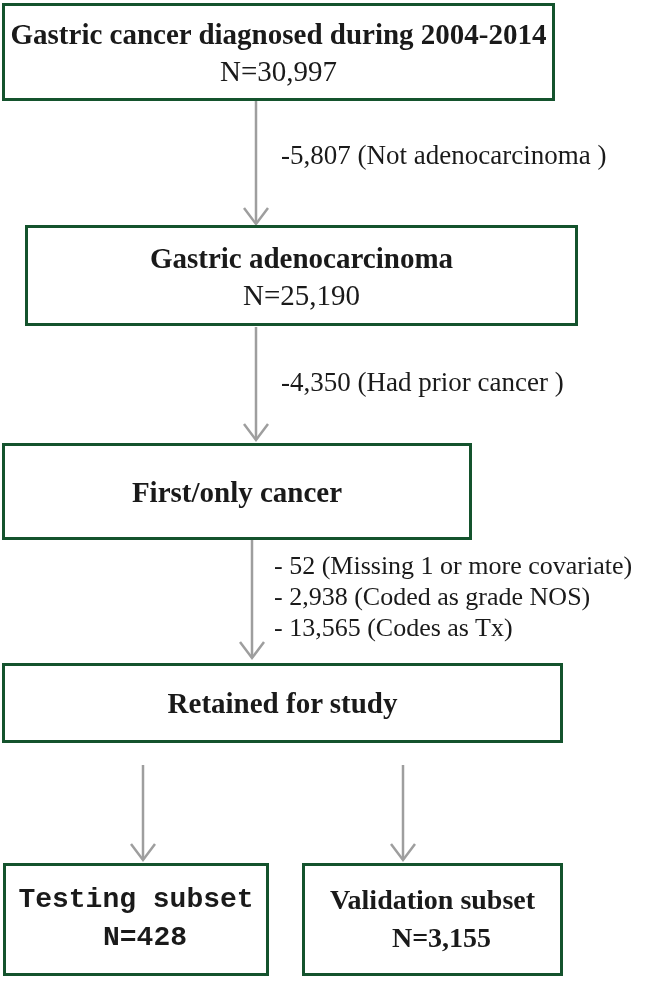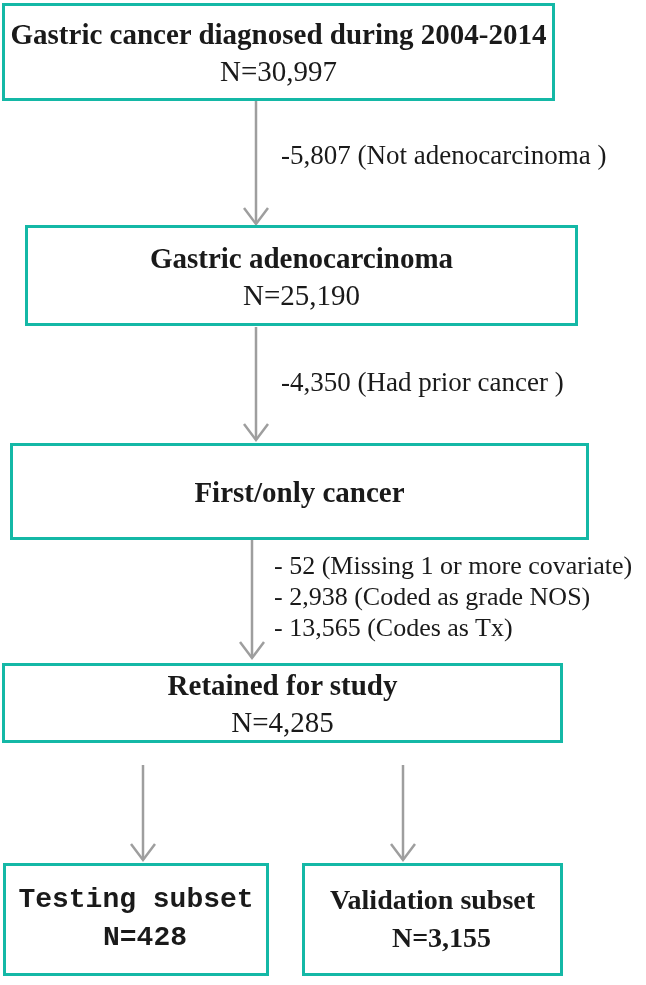--- a/index.html
+++ b/index.html
@@ -20,21 +20,21 @@
     position: absolute;
     left: 0;
     top: 0;
     width: 646px;
     height: 985px;
     pointer-events: none;
   }
   .box {
     position: absolute;
     background: #ffffff;
-    border: 3px solid #14b8a6;
+    border: 3px solid #14532d;
     box-sizing: border-box;
     display: flex;
     flex-direction: column;
     align-items: center;
     justify-content: center;
     text-align: center;
   }
   .box-title {
     font-weight: bold;
     font-size: 29px;
@@ -107,33 +107,32 @@
 
   <div class="excl-label" style="left:281px; top:140px;">-5,807 (Not adenocarcinoma )</div>
 
   <div class="box" style="left:2px; top:225px; width:553px; height:101px;margin-left:23px;">
     <div class="box-title">Gastric adenocarcinoma</div>
     <div class="box-n">N=25,190</div>
   </div>
 
   <div class="excl-label" style="left:281px; top:367px;">-4,350 (Had prior cancer )</div>
 
-  <div class="box" style="left:10px; top:443px; width:579px; height:97px;">
+  <div class="box" style="left:2px; top:443px; width:470px; height:97px;">
     <div class="box-title">First/only cancer</div>
   </div>
 
   <div class="excl-multi" style="left:274px; top:550px;">
     <div>- 52 (Missing 1 or more covariate)</div>
     <div>- 2,938 (Coded as grade NOS)</div>
     <div>- 13,565 (Codes as Tx)</div>
   </div>
 
   <div class="box" style="left:2px; top:663px; width:561px; height:80px;">
     <div class="box-title">Retained for study</div>
-    <div class="box-n">N=4,285</div>
   </div>
 
   <div class="box bold-n" style="left:3px; top:863px; width:266px; height:113px;font-family:Liberation Mono, monospace;">
     <div class="box-title">Testing subset</div>
     <div class="box-n">N=428</div>
   </div>
 
   <div class="box bold-n" style="left:302px; top:863px; width:261px; height:113px;">
     <div class="box-title">Validation subset</div>
     <div class="box-n">N=3,155</div>

